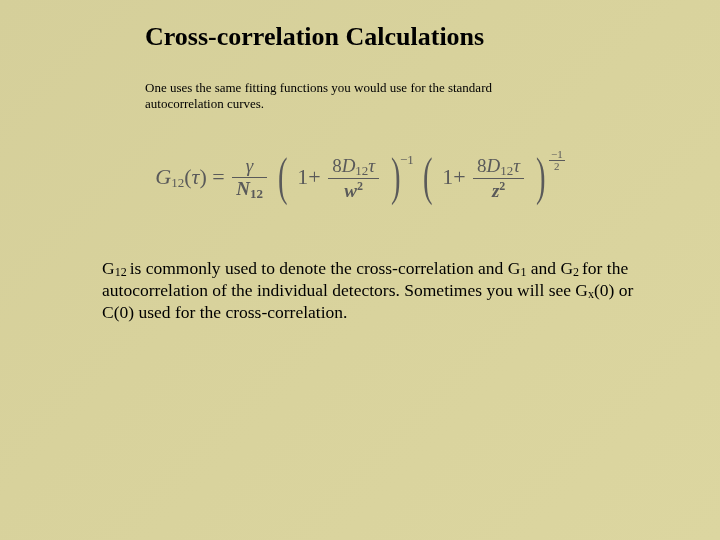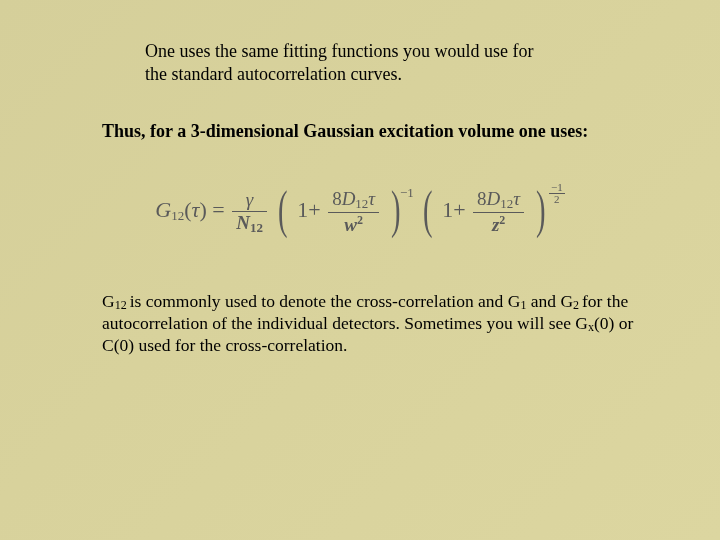--- a/index.html
+++ b/index.html
@@ -24,21 +24,21 @@
   }
   .title {
     font-size: 26px;
     font-weight: bold;
     text-align: left;
     margin-left: 105px;
     margin-top: 0;
     margin-bottom: 28px;
   }
   .intro {
-    font-size: 18px;
+    font-size: 13px;
     line-height: 1.25;
     margin-left: 105px;
     margin-bottom: 36px;
     max-width: 400px;
   }
   .subhead {
     font-size: 18px;
     font-weight: bold;
     margin-left: 62px;
     margin-bottom: 40px;
@@ -113,24 +113,24 @@
     margin-right: 40px;
   }
   .notes b { font-weight: normal; }
   .notes sub { font-size: 12px; vertical-align: -2px; }
 </style>
 </head>
 <body>
 
 <div class="slide">
 
+  <h1 class="title">Cross-correlation Calculations</h1>
 
   <p class="intro">One uses the same fitting functions you would use for the standard autocorrelation curves.</p>
 
-  <p class="subhead">Thus, for a 3-dimensional Gaussian excitation volume one uses:</p>
 
   <div class="formula-wrap">
     <span class="formula">
       <span class="italic">G</span><sub>12</sub><span>(</span><span class="italic">τ</span><span>) =</span>
       <span class="frac">
         <span class="num"><span class="italic">γ</span></span>
         <span class="den"><span class="italic">N</span><sub>12</sub></span>
       </span>
       <span class="bigparen">(</span>
       <span>1+</span>

